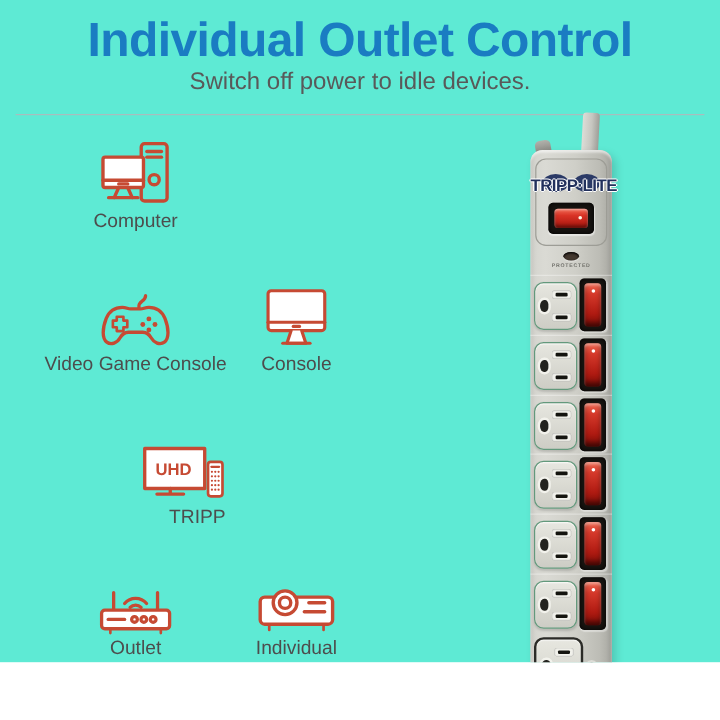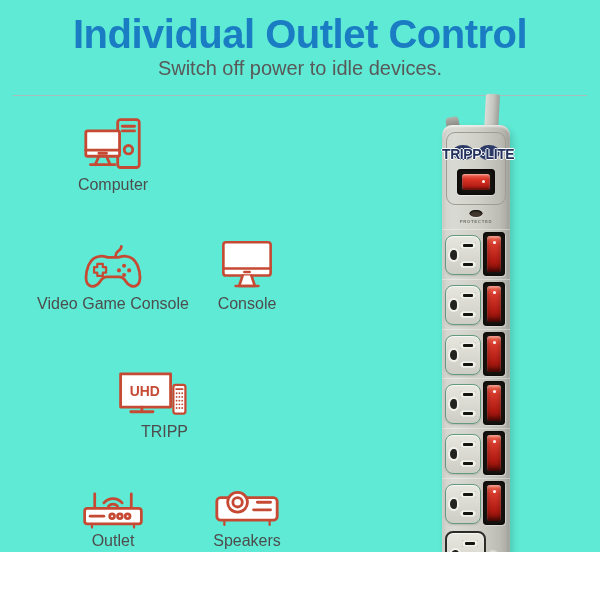--- a/index.html
+++ b/index.html
@@ -254,21 +254,21 @@
     <div class="icon-box">
       <svg width="66" height="46" viewBox="0 0 70 48" fill="none" stroke="#c64a33" stroke-width="3" stroke-linecap="round" stroke-linejoin="round">
         <rect x="3" y="14" width="64" height="24" rx="4" fill="#fff"></rect>
         <circle cx="25" cy="19" r="10.5" fill="#fff"></circle>
         <circle cx="25" cy="19" r="5"></circle>
         <line x1="46" y1="19" x2="60" y2="19"></line>
           <line x1="42" y1="27" x2="60" y2="27"></line>
         <path d="M11 38 V43 M59 38 V43" stroke-width="2.4"></path>
       </svg>
     </div>
-    <div class="dev-label">Speakers</div>
+    <div class="dev-label">Individual</div>
   </div>
 
   <div class="cord"></div>
   <div class="nub"></div>
 
   <div class="strip-body">
     <div class="strip-panel"></div>
     <div class="brand-oval l"></div>
     <div class="brand-oval r"></div>
     <div class="brand">TRIPP·LITE</div>

